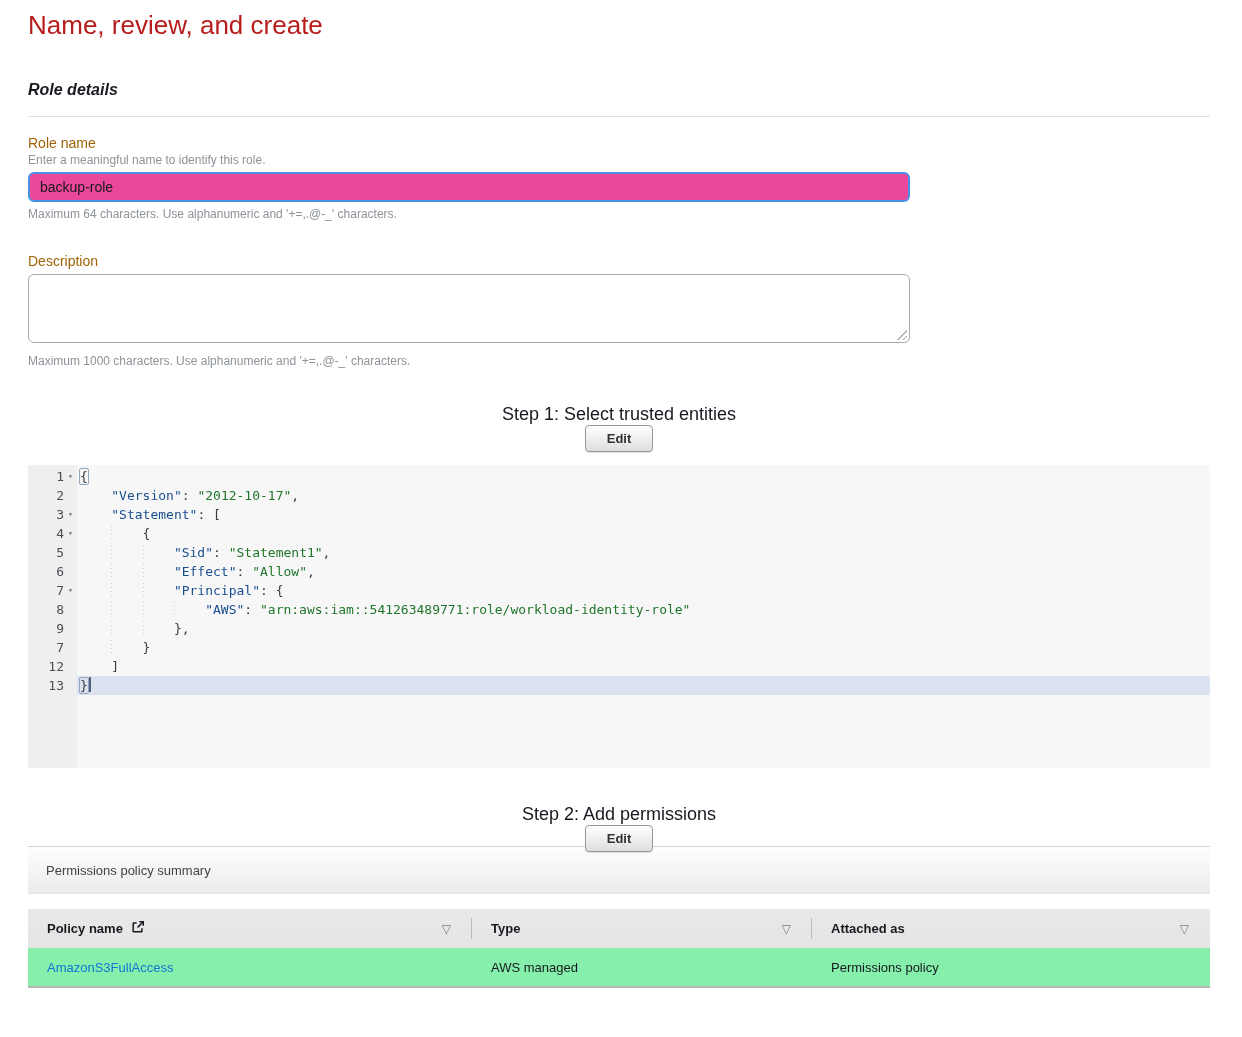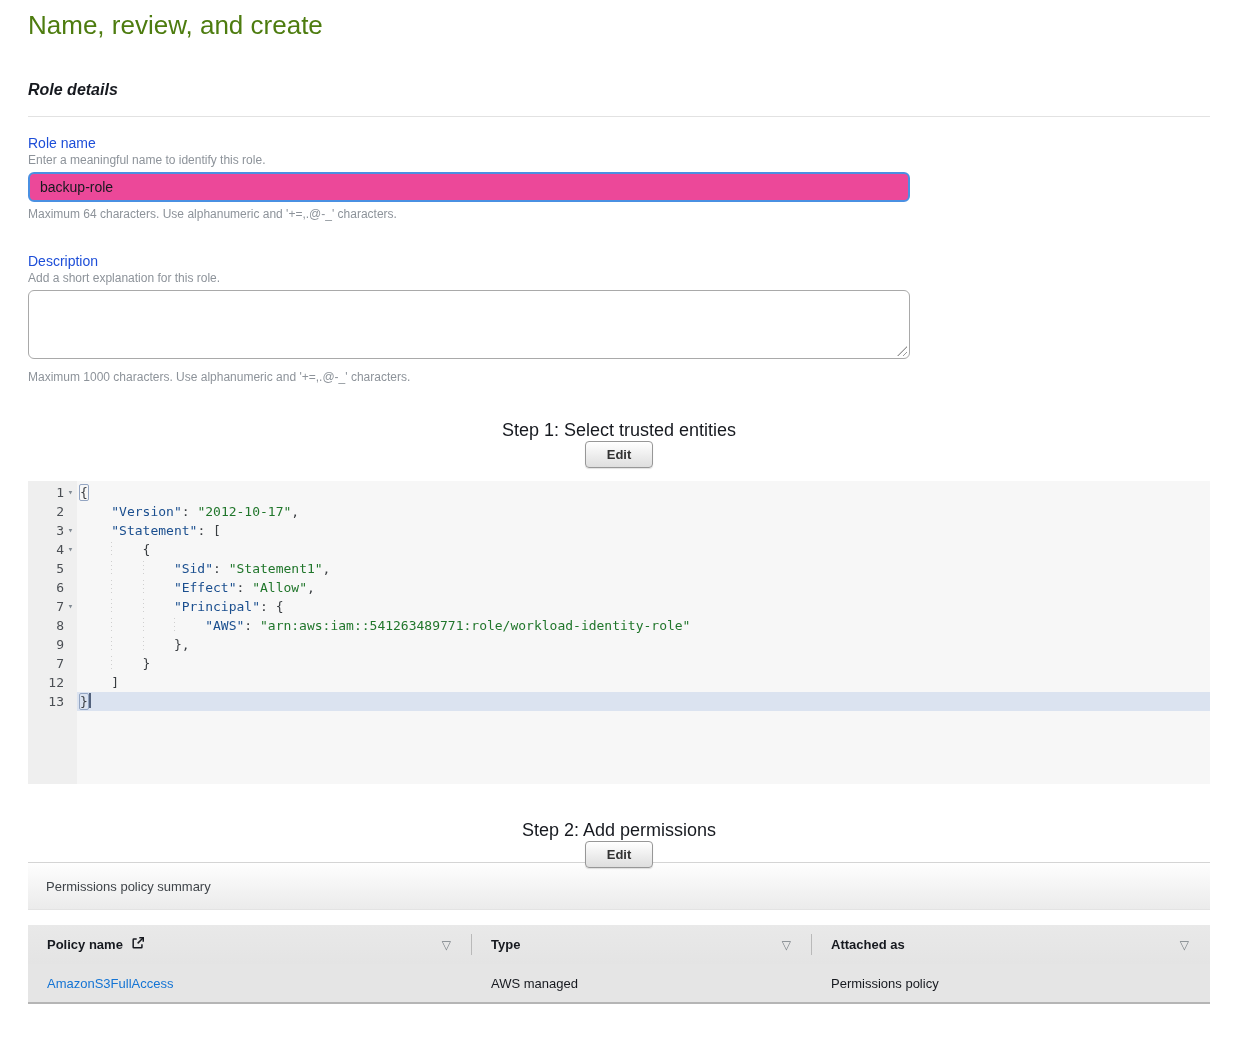--- a/index.html
+++ b/index.html
@@ -4,26 +4,26 @@
 <style>
   * { box-sizing: border-box; }
   html,body { margin:0; padding:0; }
   body {
     width:1242px; height:1037px; background:#fff;
     font-family:"Liberation Sans", sans-serif; color:#16191f;
     overflow:hidden;
   }
   .content { padding:0 32px 0 28px; }
 
-  .page-title { margin:0; padding-top:10px; font-size:26px; font-weight:400; color:#4d7c0f; }
+  .page-title { margin:0; padding-top:10px; font-size:26px; font-weight:400; color:#b91c1c; }
 
   .section-heading { margin:40px 0 0 0; font-size:16px; font-weight:700; color:#16191f;font-style:italic; }
   .rule { margin:17px 0 0 0; border:none; border-top:1px solid #e2e2e2; height:0; }
 
-  .field-label { margin-top:18px; font-size:14px; color:#1d4ed8; }
+  .field-label { margin-top:18px; font-size:14px; color:#a16207; }
   .field-hint  { margin-top:2px; font-size:12px; color:#8d939a; }
   .field-constraint { margin-top:5px; font-size:12px; color:#8d939a; }
 
   .text-input {
     display:block; margin-top:5px; width:882px; height:30px;
     border:2px solid #4a90e2; border-radius:6px; padding:0 10px;
     font-family:"Liberation Sans", sans-serif; font-size:14px; color:#16191f;
     outline:none; background:#ec4899;
   }
   .textarea-wrap { position:relative; width:882px; margin-top:5px; }
@@ -86,21 +86,21 @@
     background:linear-gradient(#e9e9e9, #e4e4e4);
     font-size:13px; font-weight:700; color:#16191f;
   }
   .th { position:relative; height:100%; display:flex; align-items:center; padding-left:19px; }
   .th .divider { position:absolute; right:0; top:9px; width:1px; height:21px; background:#b9b9b9; }
   .th .filter { position:absolute; right:21px; top:50%; transform:translateY(-50%);
                 color:#767d83; font-size:12px; font-weight:400; cursor:pointer; }
   .col1 { width:444px; } .col2 { width:340px; } .col3 { flex:1; }
   .ext-icon { margin-left:8px; display:inline-block; }
   .trow {
-    display:flex; height:40px; align-items:center; background:#e5e5e5;
+    display:flex; height:40px; align-items:center; background:#86efac;
     font-size:13px; color:#16191f; border-bottom:2px solid #b5b5b5;
   }
   .td { padding-left:19px; }
   .policy-link { color:#1474d4; text-decoration:none; cursor:pointer; }
 </style>
 </head>
 <body>
 
 <div class="content">
 
@@ -108,21 +108,20 @@
 
   <h2 class="section-heading">Role details</h2>
   <hr class="rule">
 
   <div class="field-label">Role name</div>
   <div class="field-hint">Enter a meaningful name to identify this role.</div>
   <input class="text-input" type="text" value="backup-role" style="">
   <div class="field-constraint">Maximum 64 characters. Use alphanumeric and '+=,.@-_' characters.</div>
 
   <div class="field-label" style="margin-top:32px;">Description</div>
-  <div class="field-hint">Add a short explanation for this role.</div>
   <div class="textarea-wrap">
     <textarea class="desc-textarea" value="" style=""></textarea>
     <span class="resize-grip"></span>
   </div>
   <div class="field-constraint desc-constraint">Maximum 1000 characters. Use alphanumeric and '+=,.@-_' characters.</div>
 
   <div class="step-row">
     <div class="step-heading">Step 1: Select trusted entities</div>
     <button class="edit-btn">Edit</button>
   </div>

